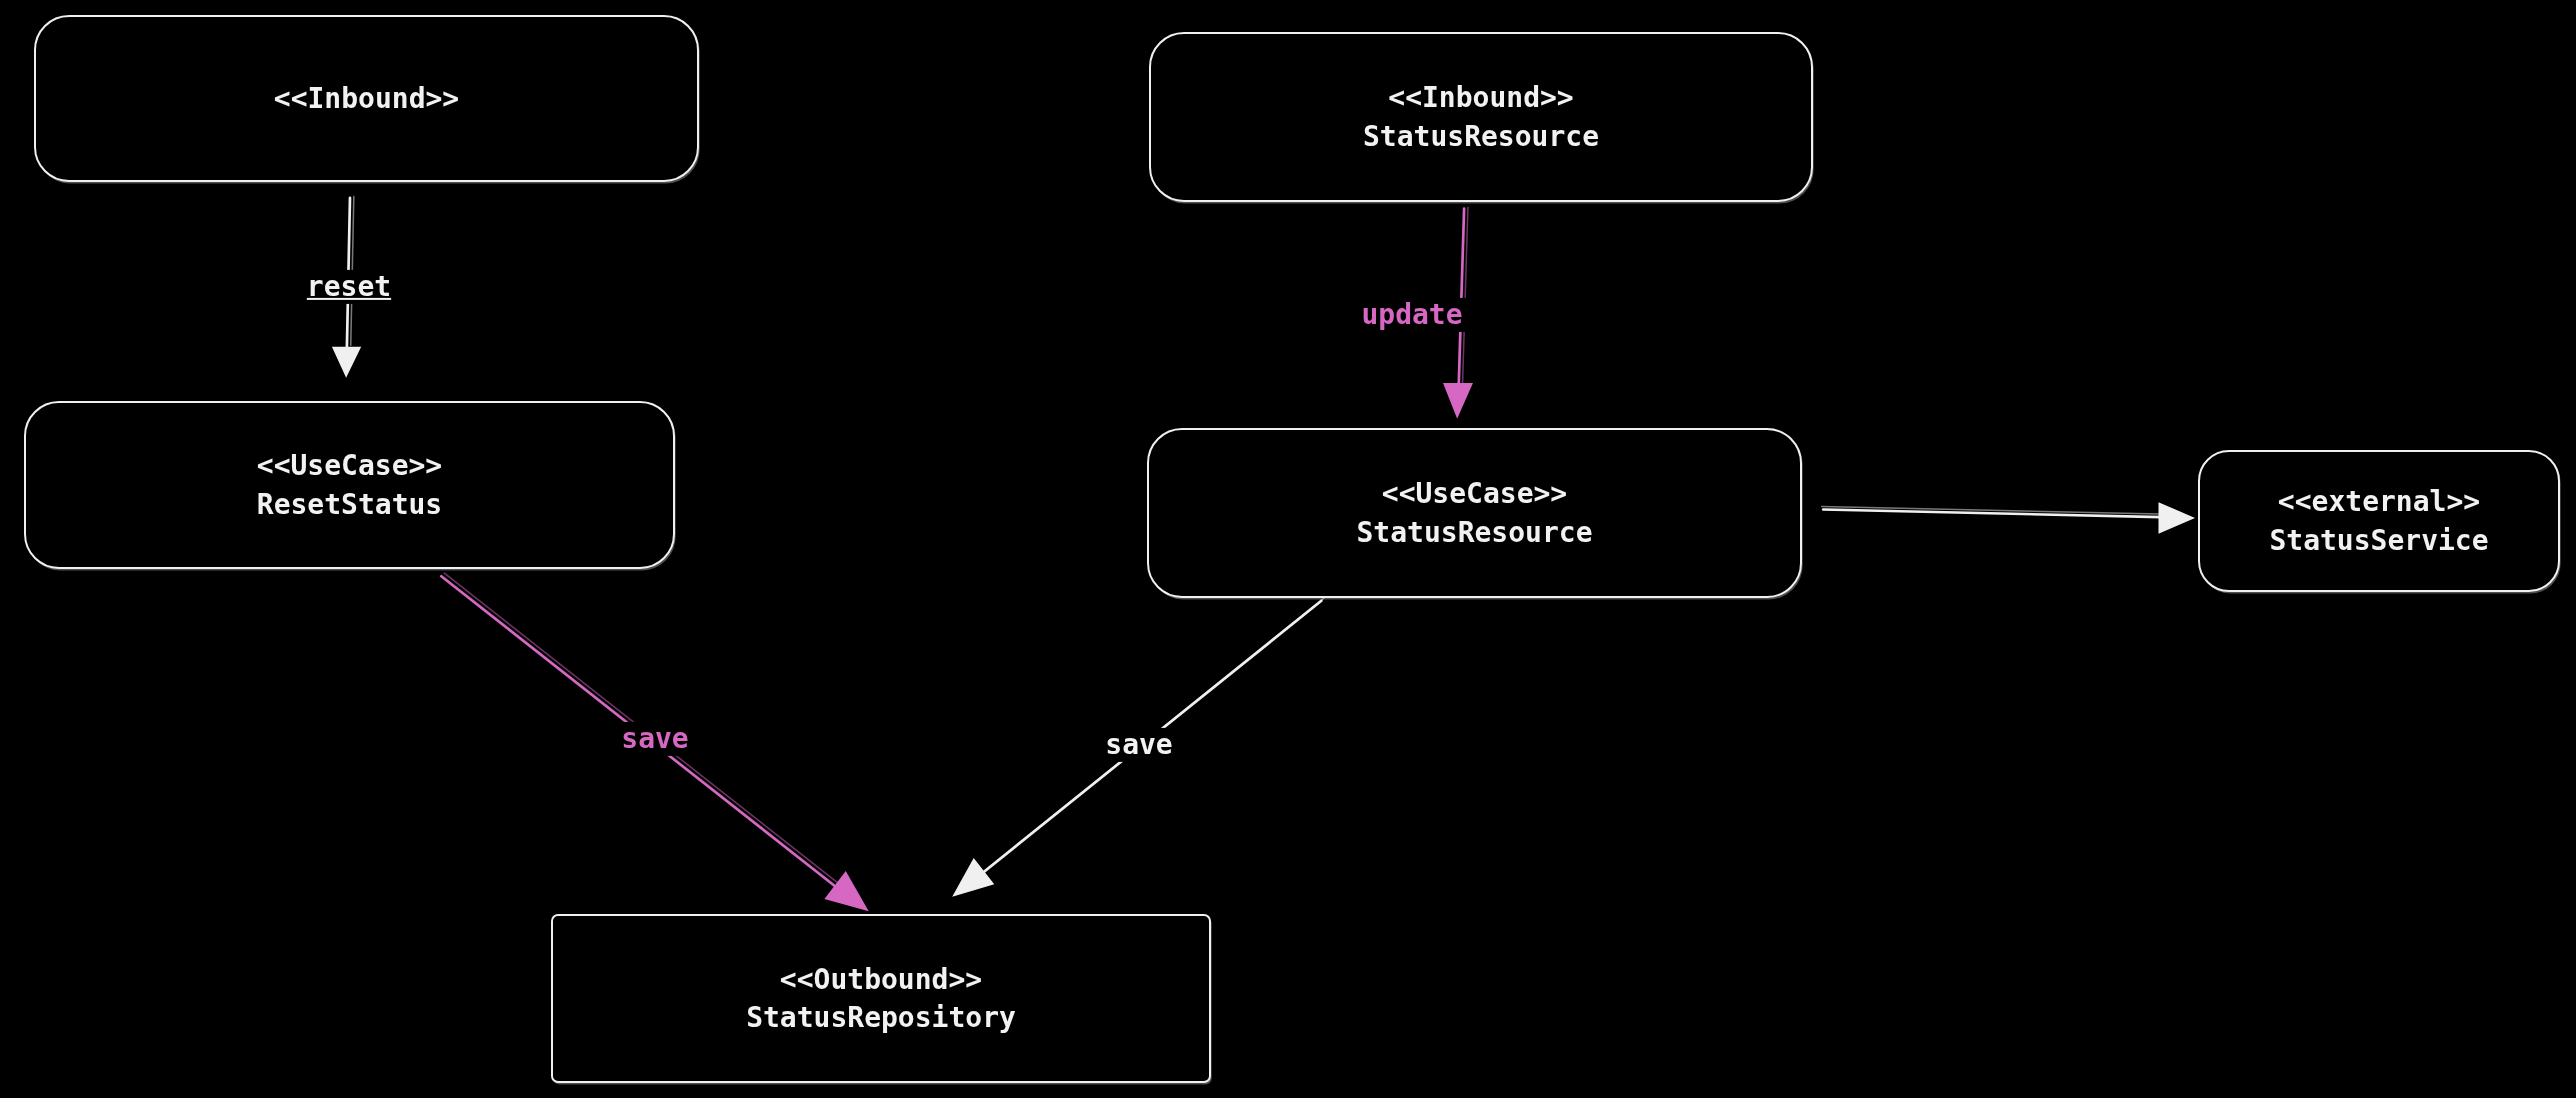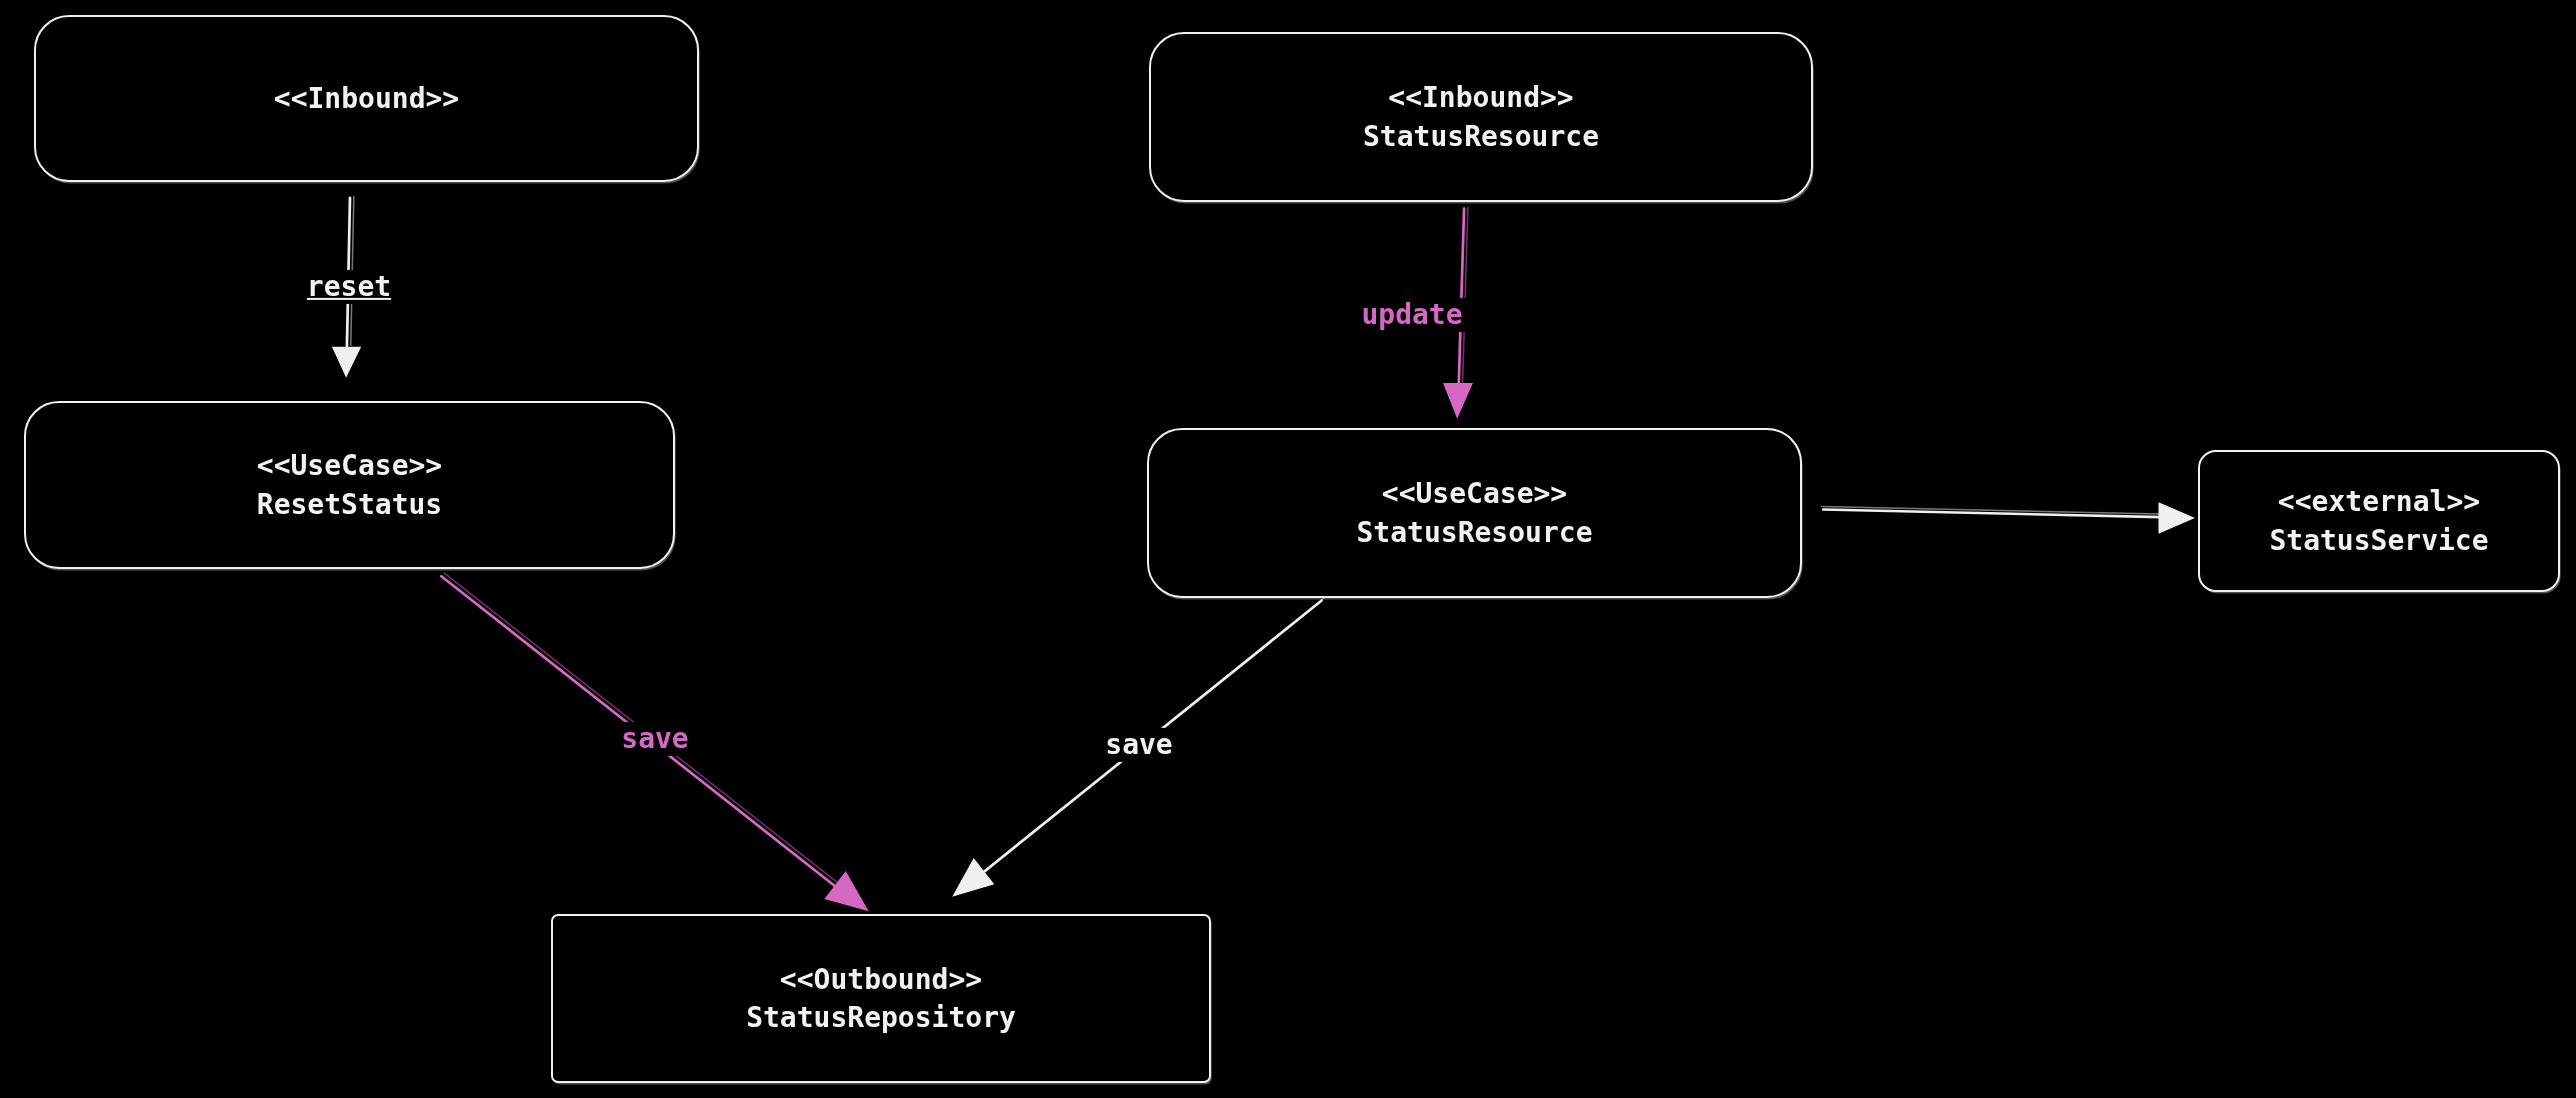--- a/index.html
+++ b/index.html
@@ -29,21 +29,21 @@
     color:var(--text);
     font-size:28px;font-weight:700;
     text-align:center;
     background:var(--bg);
   }
   .node .stereotype,.node .node-name{line-height:1.05;white-space:nowrap;}
   #node-reset-listener   {left:34px;  top:15.3px;   width:665px; height:167px;}
   #node-status-resource  {left:1149px;top:32px;   width:664px; height:170px;}
   #node-reset-status     {left:24px;  top:401px;  width:651px; height:168px;}
   #node-status-service   {left:1147px;top:428px;  width:655px; height:170px;}
-  #node-other-services   {left:2198px;top:450px;  width:362px; height:142px;border-radius:18px;}
+  #node-other-services   {left:2198px;top:450px;  width:362px; height:142px;border-radius:31px;}
   #node-status-repository{left:551px; top:914px; width:660px; height:169px;border-radius:7px;}
   
   svg.wires{position:absolute;left:0;top:0;width:2576px;height:1098px;pointer-events:none;}
   .wire{fill:none;stroke-linecap:round;}
   .wire.main{stroke-width:3.5px;}
   .wire.ghost{stroke-width:2px;opacity:.5;}
   .w-white{stroke:var(--white);}
   .w-pink{stroke:var(--pink);}
   .head-white{fill:var(--white);stroke:var(--white);stroke-width:2px;}
   .head-pink{fill:var(--pink);stroke:var(--pink);stroke-width:2px;}

